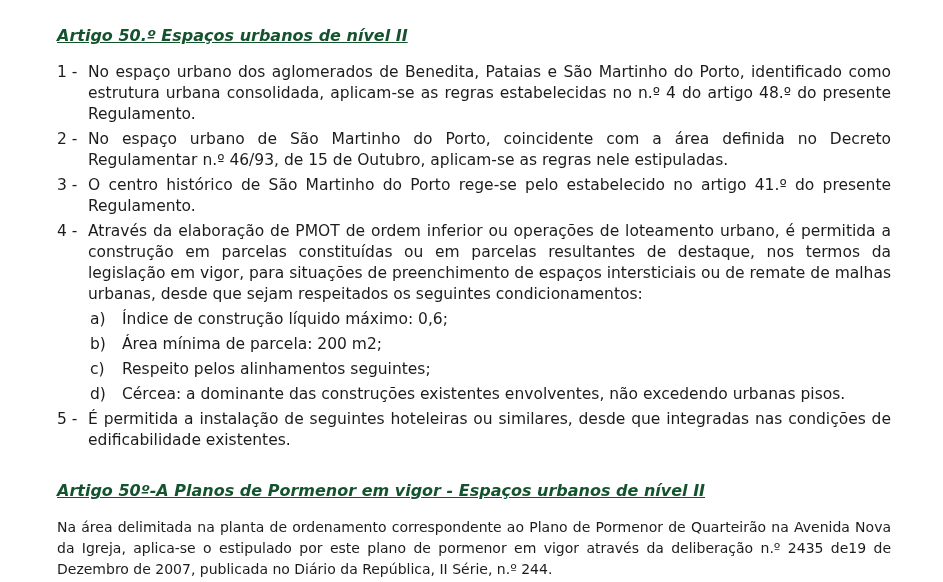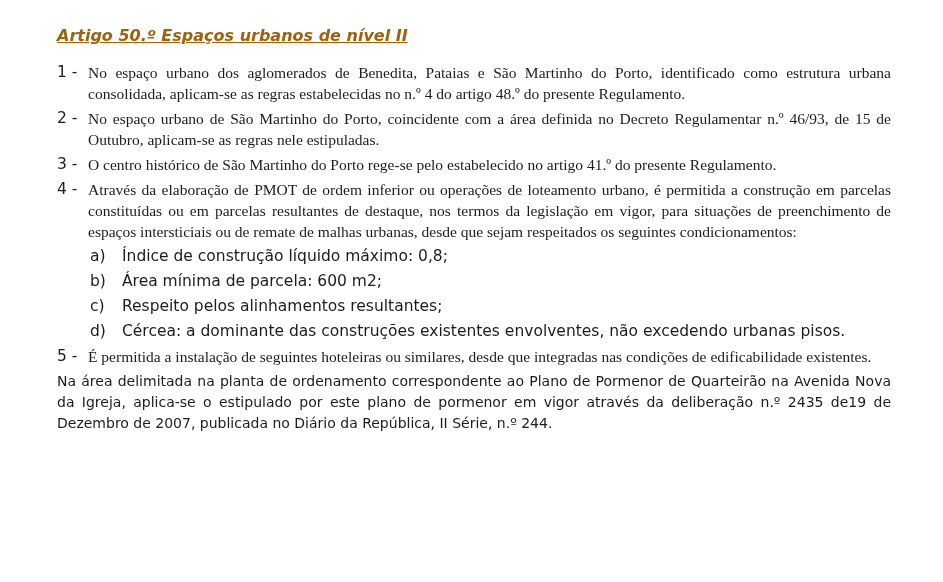--- a/index.html
+++ b/index.html
@@ -20,40 +20,39 @@
     height: 582px;
     padding: 26px 52px 0 57px;
   }
   .article-title {
     font-size: 16px;
     font-weight: bold;
     font-style: italic;
     text-decoration: underline;
     margin: 0 0 16px 0;
     line-height: 20px;
-    color: #a16207;
+    color: #14532d;
   }
   .article-title.second {
     margin-top: 30px;
   }
   .item {
     display: flex;
     margin: 0 0 4px 0;
     font-size: 15.5px;
     line-height: 21px;
   }
   .item .num {
     flex: 0 0 31px;
     width: 31px;
   }
   .item .body {
     flex: 1;
     text-align: justify;
     text-justify: inter-word;
-    font-family: Liberation Serif, serif;
   }
   .sublist {
     margin: 0 0 4px 33px;
   }
   .subitem {
     display: flex;
     margin: 0 0 4px 0;
     font-size: 15.5px;
     line-height: 21px;
   }
@@ -96,37 +95,38 @@
   </div>
 
   <div class="item">
     <span class="num">4 -</span>
     <div class="body">Através da elaboração de PMOT de ordem inferior ou operações de loteamento urbano, é permitida a construção em parcelas constituídas ou em parcelas resultantes de destaque, nos termos da legislação em vigor, para situações de preenchimento de espaços intersticiais ou de remate de malhas urbanas, desde que sejam respeitados os seguintes condicionamentos:</div>
   </div>
 
   <div class="sublist">
     <div class="subitem">
       <span class="marker">a)</span>
-      <div class="body">Índice de construção líquido máximo: 0,8;</div>
+      <div class="body">Índice de construção líquido máximo: 0,6;</div>
     </div>
     <div class="subitem">
       <span class="marker">b)</span>
-      <div class="body">Área mínima de parcela: 600 m2;</div>
+      <div class="body">Área mínima de parcela: 200 m2;</div>
     </div>
     <div class="subitem">
       <span class="marker">c)</span>
-      <div class="body">Respeito pelos alinhamentos resultantes;</div>
+      <div class="body">Respeito pelos alinhamentos seguintes;</div>
     </div>
     <div class="subitem">
       <span class="marker">d)</span>
       <div class="body">Cércea: a dominante das construções existentes envolventes, não excedendo urbanas pisos.</div>
     </div>
   </div>
 
   <div class="item">
     <span class="num">5 -</span>
     <div class="body">É permitida a instalação de seguintes hoteleiras ou similares, desde que integradas nas condições de edificabilidade existentes.</div>
   </div>
 
+  <h1 class="article-title second">Artigo 50º-A Planos de Pormenor em vigor - Espaços urbanos de nível II</h1>
 
   <p class="paragraph">Na área delimitada na planta de ordenamento correspondente ao Plano de Pormenor de Quarteirão na Avenida Nova da Igreja, aplica-se o estipulado por este plano de pormenor em vigor através da deliberação n.º 2435 de19 de Dezembro de 2007, publicada no Diário da República, II Série, n.º 244.</p>
 
 </div>
 
 </body></html>

